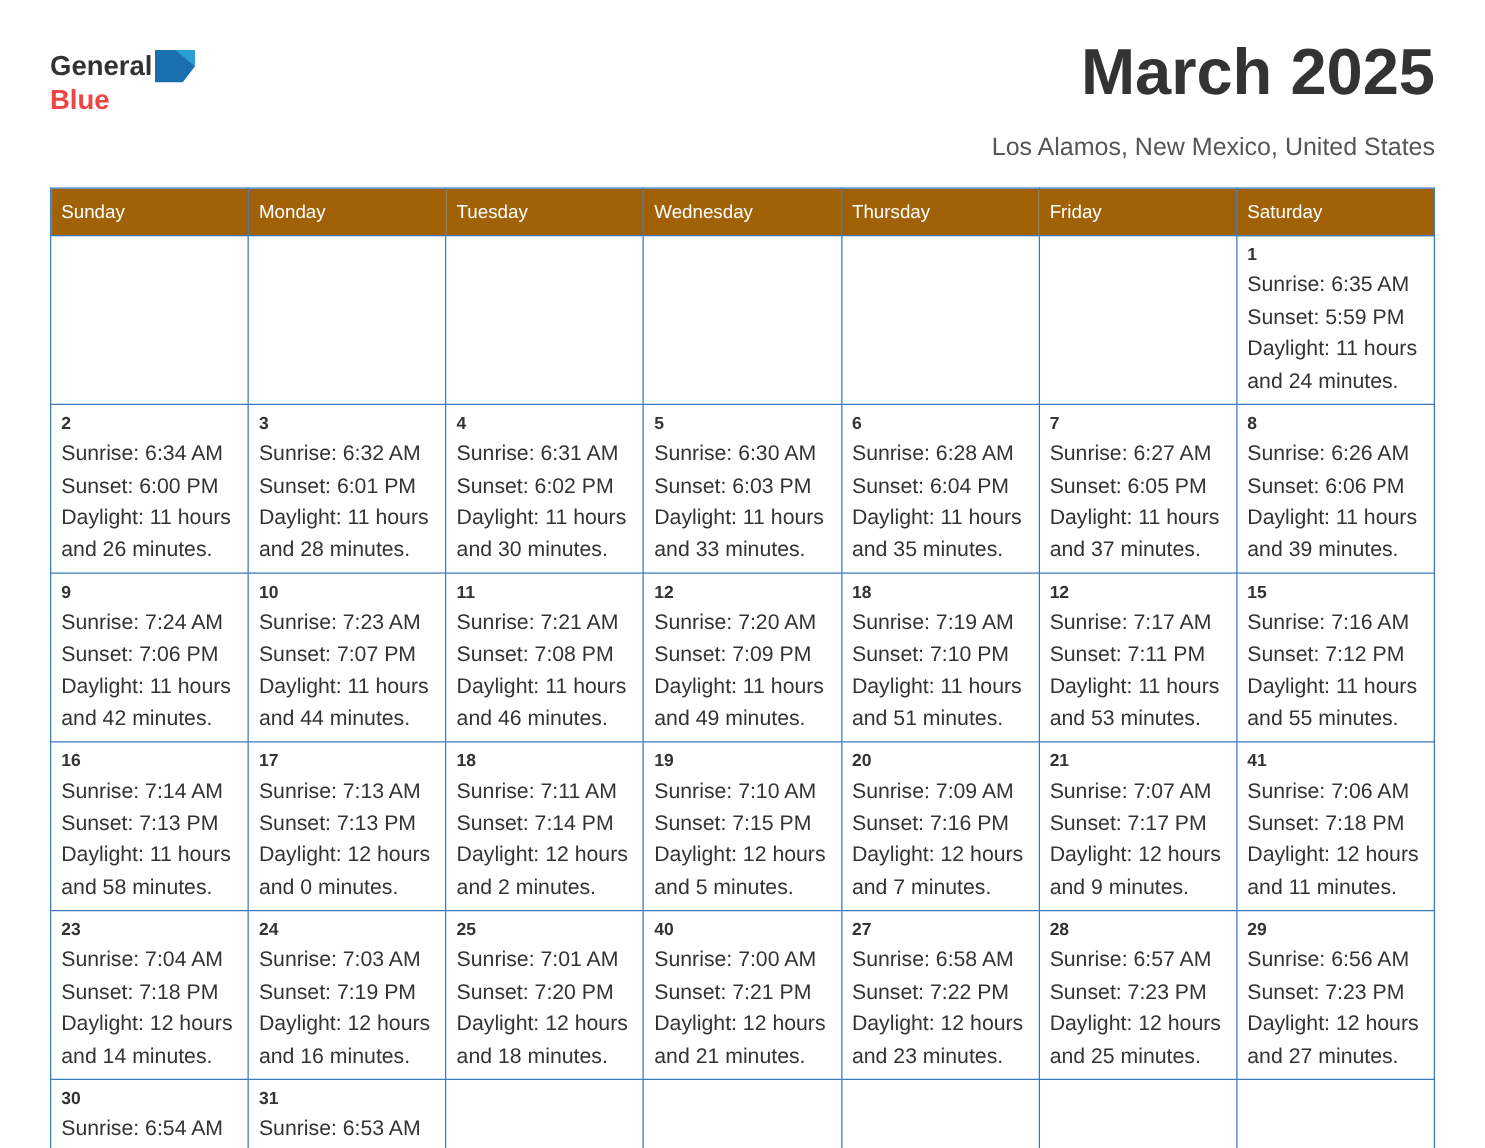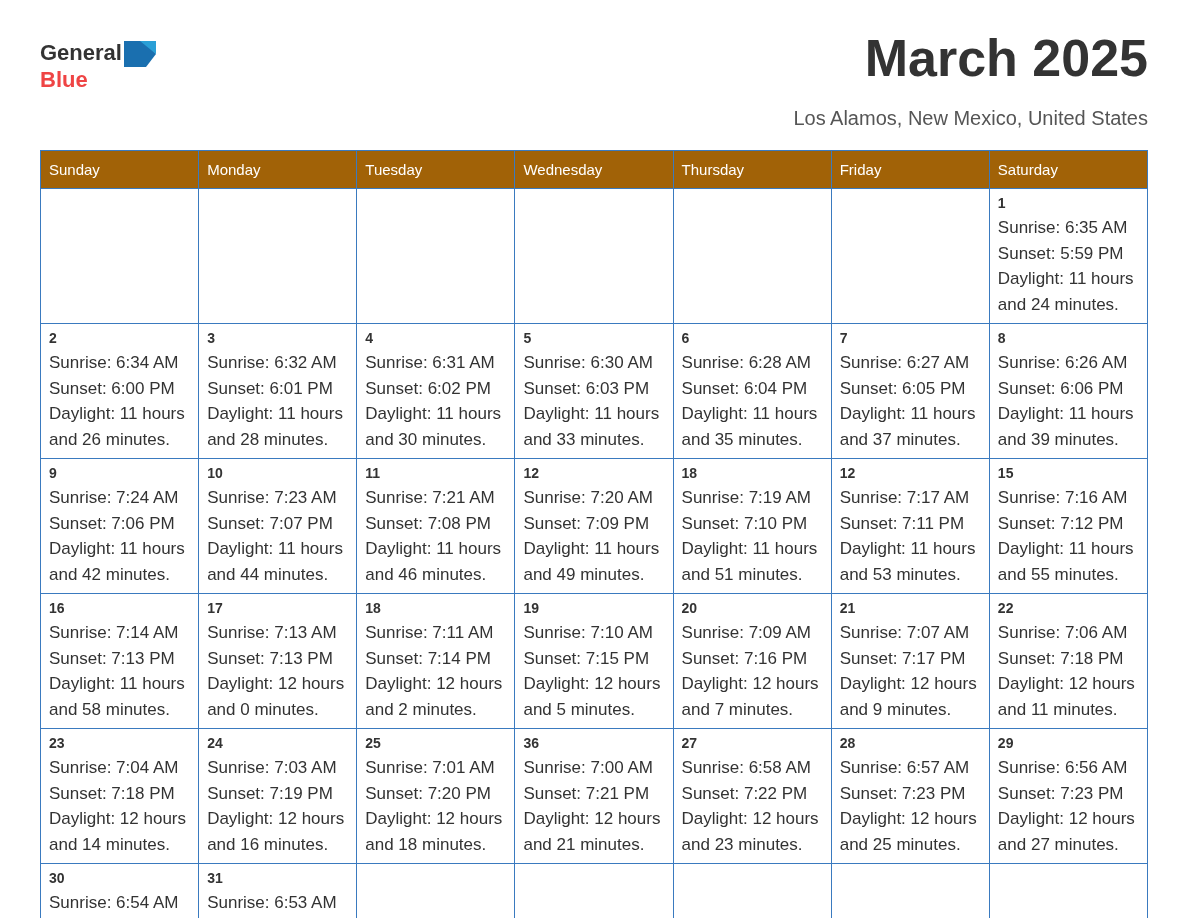--- a/index.html
+++ b/index.html
@@ -210,39 +210,39 @@
         </td>
         <td>
           <div class="day-num">20</div>
           <div class="day-info">Sunrise: 7:09 AM<br>Sunset: 7:16 PM<br>Daylight: 12 hours and 7 minutes.</div>
         </td>
         <td>
           <div class="day-num">21</div>
           <div class="day-info">Sunrise: 7:07 AM<br>Sunset: 7:17 PM<br>Daylight: 12 hours and 9 minutes.</div>
         </td>
         <td>
-          <div class="day-num">22</div>
+          <div class="day-num">41</div>
           <div class="day-info">Sunrise: 7:06 AM<br>Sunset: 7:18 PM<br>Daylight: 12 hours and 11 minutes.</div>
         </td>
       </tr>
       <tr>
         <td>
           <div class="day-num">23</div>
           <div class="day-info">Sunrise: 7:04 AM<br>Sunset: 7:18 PM<br>Daylight: 12 hours and 14 minutes.</div>
         </td>
         <td>
           <div class="day-num">24</div>
           <div class="day-info">Sunrise: 7:03 AM<br>Sunset: 7:19 PM<br>Daylight: 12 hours and 16 minutes.</div>
         </td>
         <td>
           <div class="day-num">25</div>
           <div class="day-info">Sunrise: 7:01 AM<br>Sunset: 7:20 PM<br>Daylight: 12 hours and 18 minutes.</div>
         </td>
         <td>
-          <div class="day-num">36</div>
+          <div class="day-num">40</div>
           <div class="day-info">Sunrise: 7:00 AM<br>Sunset: 7:21 PM<br>Daylight: 12 hours and 21 minutes.</div>
         </td>
         <td>
           <div class="day-num">27</div>
           <div class="day-info">Sunrise: 6:58 AM<br>Sunset: 7:22 PM<br>Daylight: 12 hours and 23 minutes.</div>
         </td>
         <td>
           <div class="day-num">28</div>
           <div class="day-info">Sunrise: 6:57 AM<br>Sunset: 7:23 PM<br>Daylight: 12 hours and 25 minutes.</div>
         </td>

